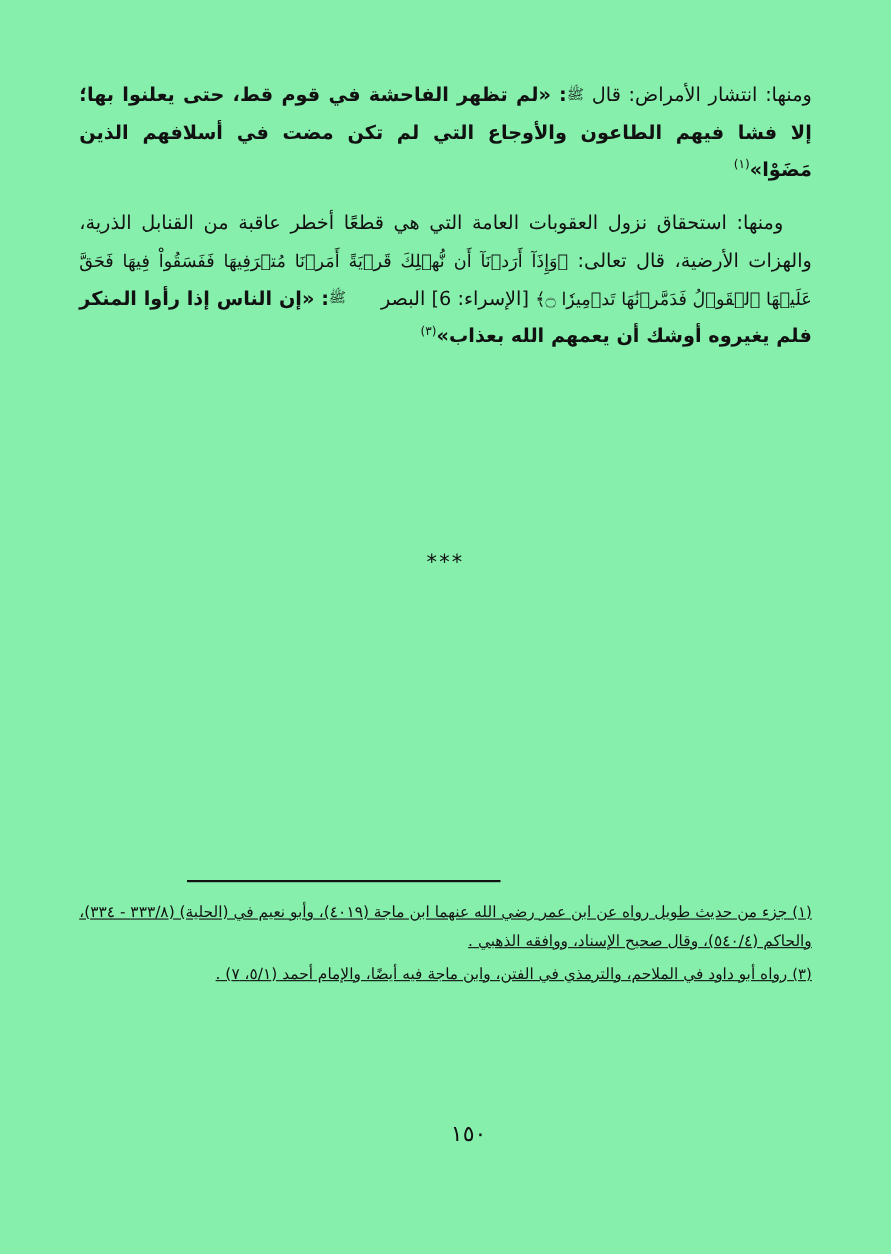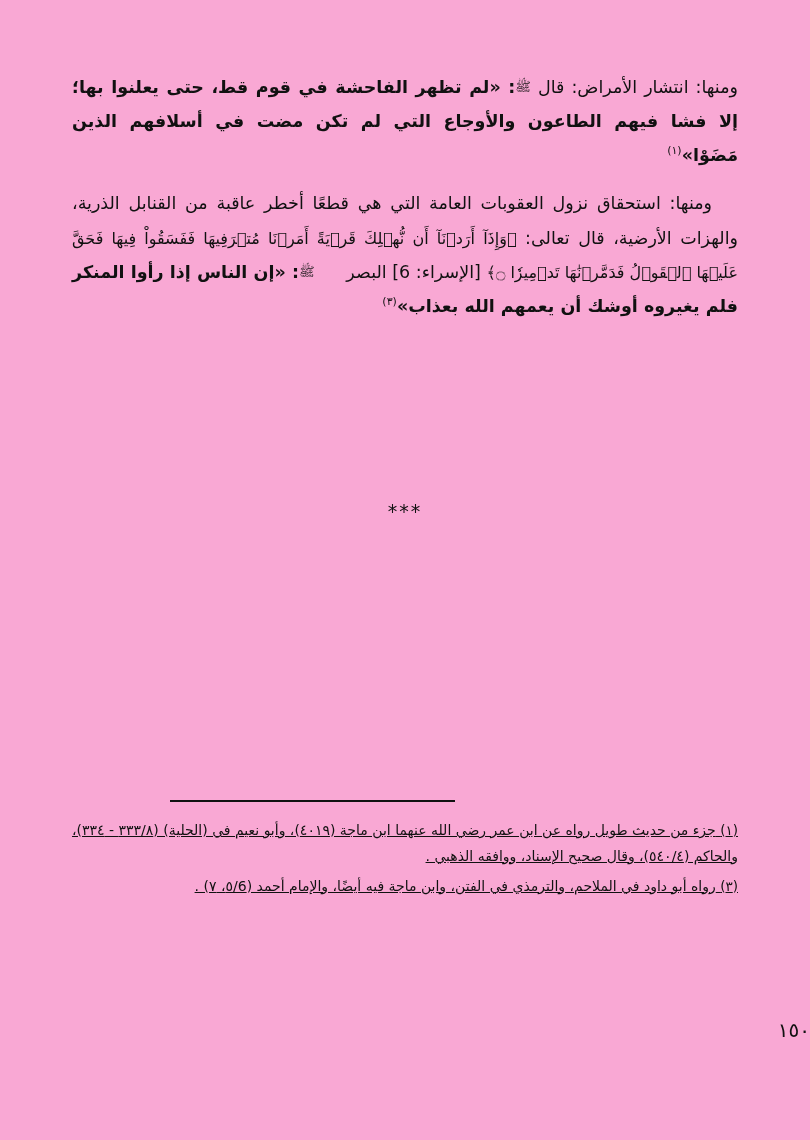--- a/index.html
+++ b/index.html
@@ -11,21 +11,21 @@
     width: 810px;
     height: 1140px;
     position: relative;
     font-family: "DejaVu Sans", "Liberation Sans", sans-serif;
     color: #111111;
     overflow: hidden;
   }
   .page {
     position: absolute;
     inset: 0;
-    background: #f9a8d4;
+    background: #86efac;
   }
   .content {
     position: absolute;
     top: 70px;
     right: 72px;
     left: 72px;
     direction: rtl;
     text-align: justify;
   }
   .para {
@@ -92,20 +92,21 @@
     text-decoration: underline;
   }
   .fn .num {
     font-size: 13.5px;
   }
   .page-number {
     position: absolute;
     top: 1018px;
     left: 0;
     right: 0;
+    text-align: center;
     font-size: 20px;
     letter-spacing: 1px;
     padding-left: 42px;
   }
 </style>
 </head>
 <body>
 
 <div class="page">
 
@@ -131,19 +132,19 @@
 
   <div class="footnote-rule"></div>
 
   <div class="footnotes">
     <p class="fn">
       <span class="num">(١)</span>
       <span>جزء من حديث طويل رواه عن ابن عمر رضي الله عنهما ابن ماجة (٤٠١٩)، وأبو نعيم في (الحلية) (٣٣٣/٨ - ٣٣٤)، والحاكم (٥٤٠/٤)، وقال صحيح الإسناد، ووافقه الذهبي .</span>
     </p>
     <p class="fn">
       <span class="num">(٣)</span>
-      <span>رواه أبو داود في الملاحم، والترمذي في الفتن، وابن ماجة فيه أيضًا، والإمام أحمد (٥/6، ٧) .</span>
+      <span>رواه أبو داود في الملاحم، والترمذي في الفتن، وابن ماجة فيه أيضًا، والإمام أحمد (٥/١، ٧) .</span>
     </p>
   </div>
 
   <div class="page-number">١٥٠</div>
 
 </div>
 
 </body></html>

